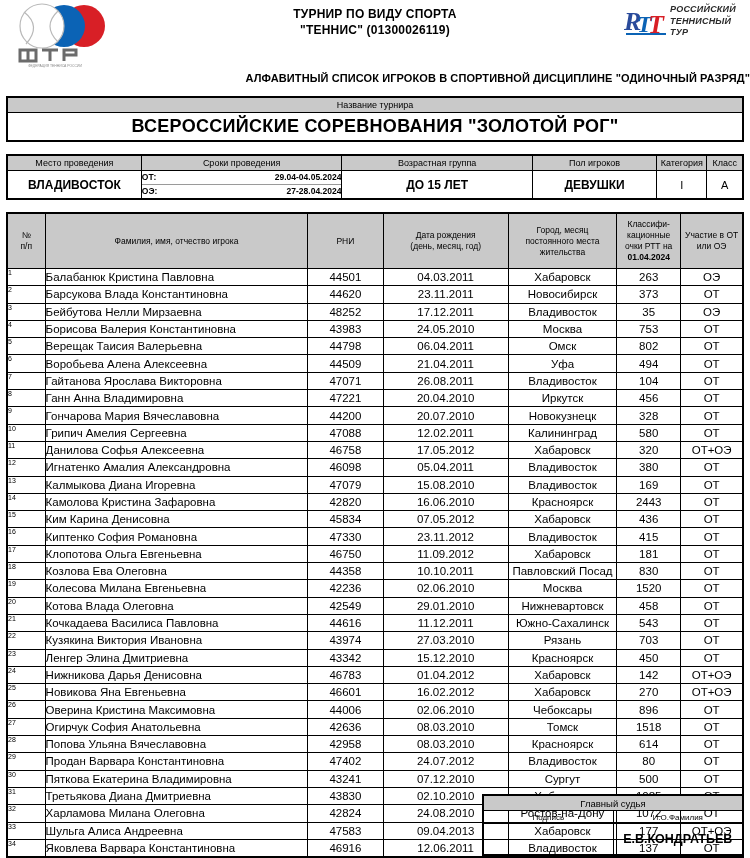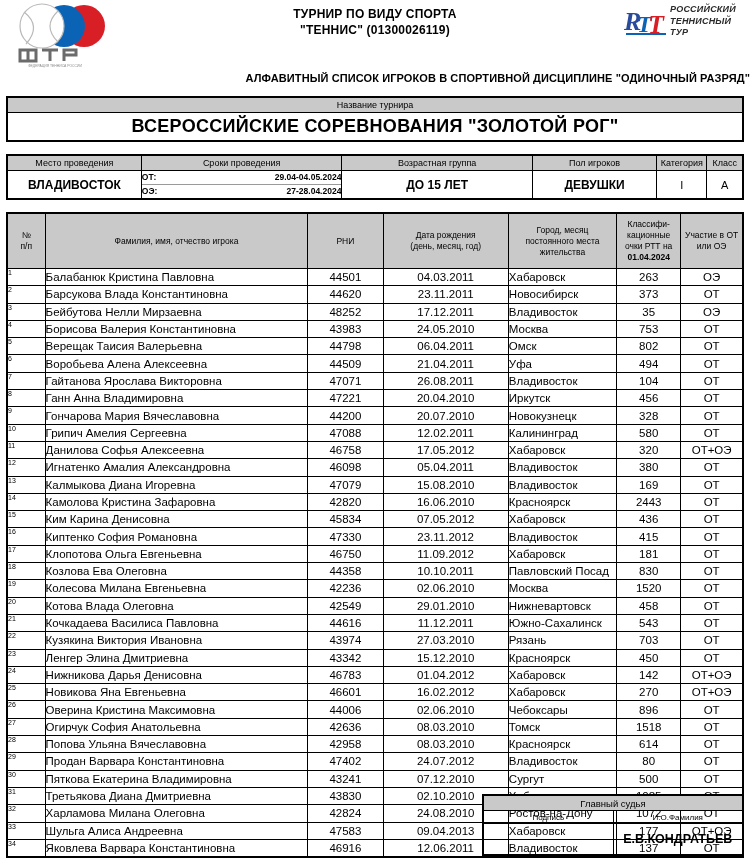--- a/index.html
+++ b/index.html
@@ -168,21 +168,21 @@
   .c-name {
     text-align: left;
     padding-left: 5px;
     font-size: 11.5px;
     white-space: nowrap;
   }
   .c-mid {
     text-align: center;
     font-size: 11.5px;
   }
-  .c-city { font-size: 11.5px; margin-top: 8px; }
+  .c-city { text-align: center; font-size: 11.5px; margin-top: 8px; }
   .c-pts  { text-align: center; font-size: 11.5px; }
   .c-part { text-align: center; font-size: 11.5px; }
 
   
   .sig-wrap {
     position: absolute;
     right: 6px;
     bottom: 2px;
     width: 262px;
   }

